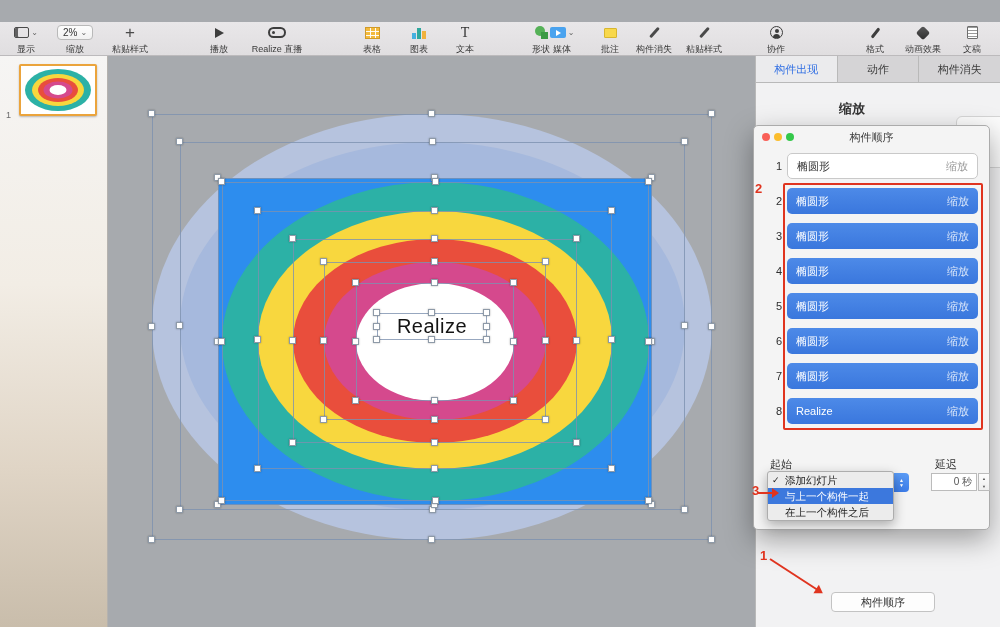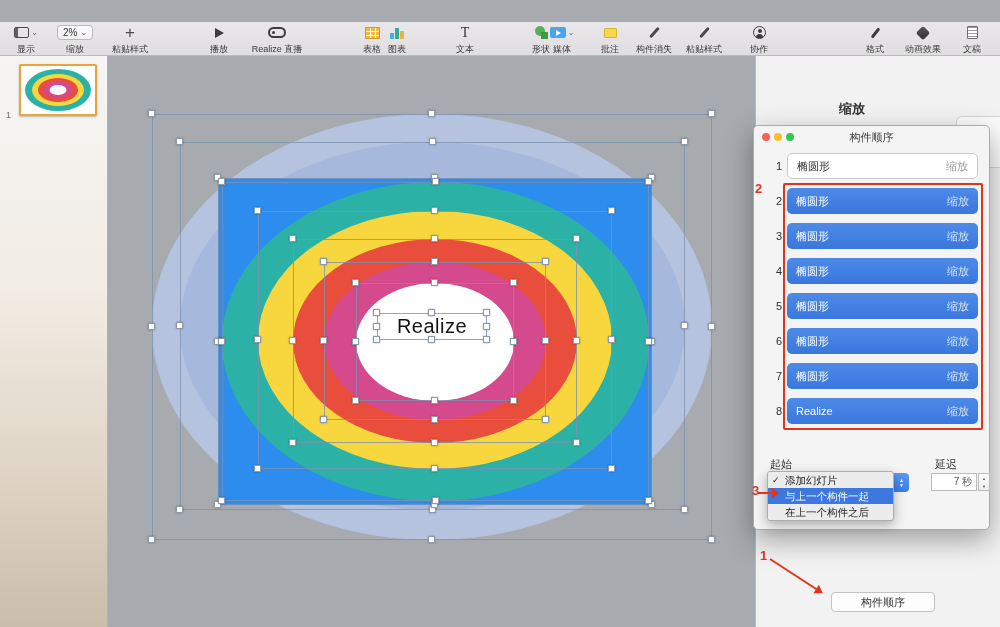--- a/index.html
+++ b/index.html
@@ -173,21 +173,21 @@
           <span class="icon-live"></span>
         </span>
       <span class="tb-label">Realize 直播</span>
     </div>
     <div class="tb-btn" style="left:350px;width:44px">
       <span class="tb-iconrow">
           <span class="icon-table"></span>
         </span>
       <span class="tb-label">表格</span>
     </div>
-    <div class="tb-btn" style="left:376px;width:42px">
+    <div class="tb-btn" style="left:398px;width:42px">
       <span class="tb-iconrow">
           <span class="icon-chart">
             <span class="b1"></span>
             <span class="b2"></span>
             <span class="b3"></span>
           </span>
         </span>
       <span class="tb-label">图表</span>
     </div>
     <div class="tb-btn" style="left:444px;width:42px">
@@ -220,21 +220,21 @@
           <span class="icon-pen"></span>
         </span>
       <span class="tb-label">构件消失</span>
     </div>
     <div class="tb-btn" style="left:680px;width:48px">
       <span class="tb-iconrow">
           <span class="icon-pen"></span>
         </span>
       <span class="tb-label">粘贴样式</span>
     </div>
-    <div class="tb-btn" style="left:735px;width:48px">
+    <div class="tb-btn" style="left:752px;width:48px">
       <span class="tb-iconrow">
           <span class="icon-collab"></span>
         </span>
       <span class="tb-label">协作</span>
     </div>
     <div class="tb-btn" style="left:854px;width:42px">
       <span class="tb-iconrow">
           <span class="icon-brush"></span>
         </span>
       <span class="tb-label">格式</span>
@@ -351,20 +351,25 @@
       <div class="handle" style="left: 320px; top: 253px;"></div>
       <div class="handle" style="left: 375px; top: 253px;"></div>
       <div class="handle" style="left: 265px; top: 266.5px;"></div>
       <div class="handle" style="left: 375px; top: 266.5px;"></div>
       <div class="handle" style="left: 265px; top: 280px;"></div>
       <div class="handle" style="left: 320px; top: 280px;"></div>
       <div class="handle" style="left: 375px; top: 280px;"></div>
     </div>
 
   <div class="sidebar">
+    <div class="tabs">
+      <div class="tab selected">构件出现</div>
+      <div class="tab">动作</div>
+      <div class="tab">构件消失</div>
+    </div>
     <div class="side-heading">缩放</div>
     <div class="preview-card"></div>
   </div>
 
   <div class="build-order-btn">构件顺序</div>
 
   <div class="panel">
     <div class="panel-titlebar">
       <span class="dot red"></span>
       <span class="dot yellow"></span>
@@ -428,21 +433,21 @@
             <span class="boeffect">缩放</span>
           </div>
         </div>
       </div>
     <div class="start-label">起始</div>
     <div class="delay-label">延迟</div>
     <div class="popup-btn-frag">
       <span>▲</span>
       <span>▼</span>
     </div>
-    <div class="delay-field">7 秒</div>
+    <div class="delay-field">0 秒</div>
     <div class="delay-stepper">
       <span>▲</span>
       <span>▼</span>
     </div>
     <div class="popup">
         <div class="popup-item"><span class="check">✓</span><span>添加幻灯片</span></div>
         <div class="popup-item highlight"><span>与上一个构件一起</span></div>
         <div class="popup-item"><span>在上一个构件之后</span></div>
       </div>
   </div>

